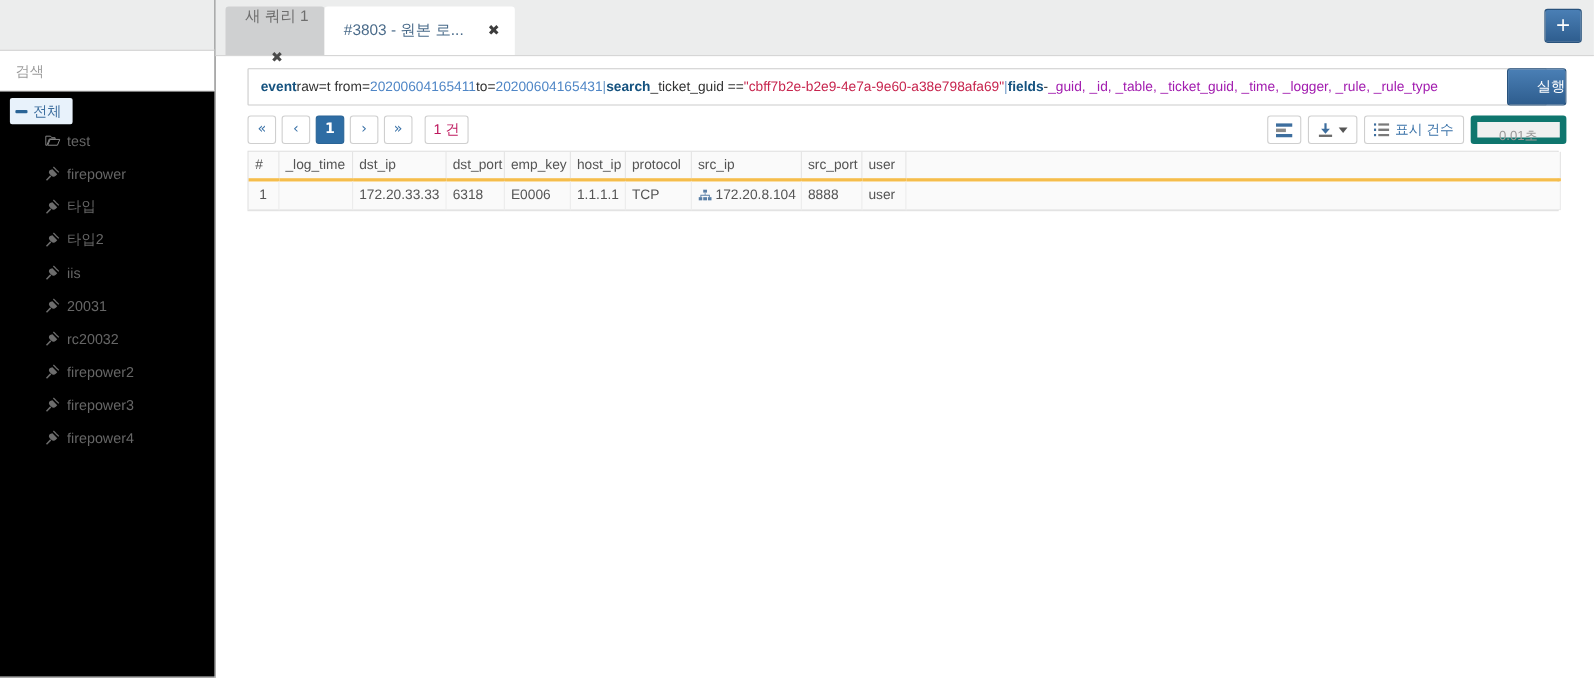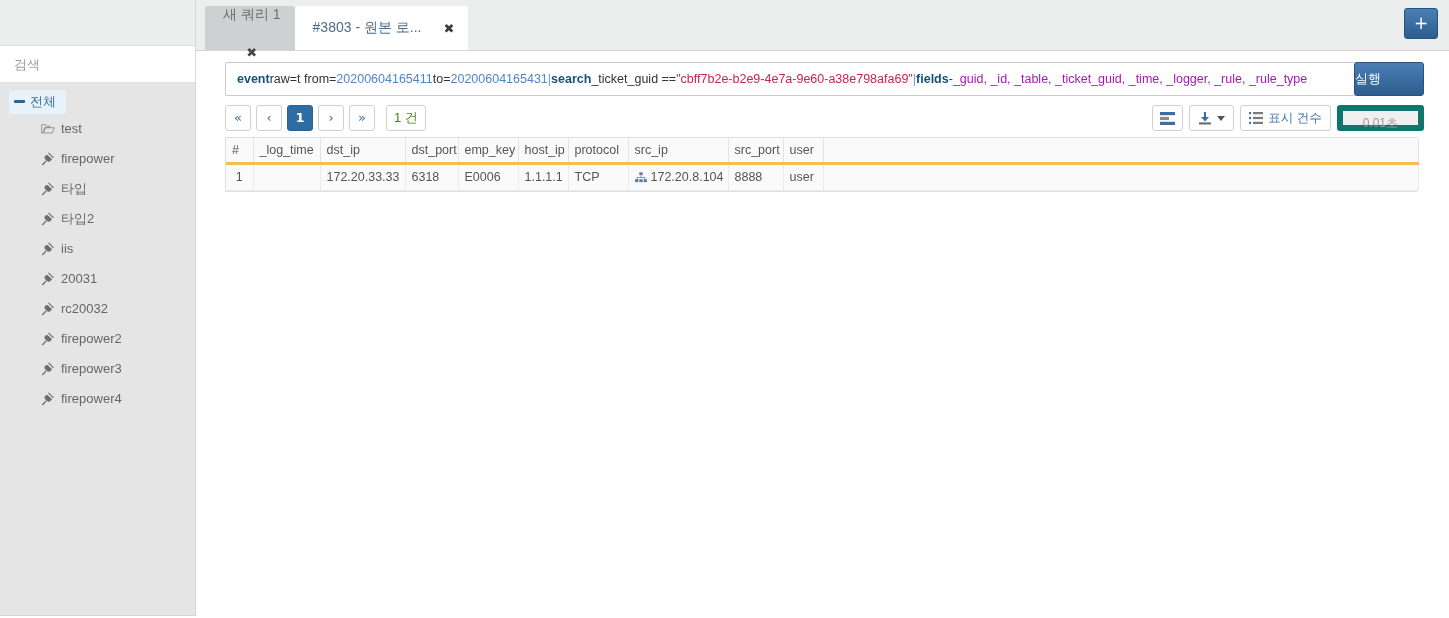--- a/index.html
+++ b/index.html
@@ -11,21 +11,21 @@
     background: #ffffff;
     font-family: "Liberation Sans", "DejaVu Sans", sans-serif;
     -webkit-font-smoothing: antialiased;
   }
   .app { position: relative; width: 1449px; height: 618px; background: #ffffff; }
 
   
   .sidebar {
     position: absolute; left: 0; top: 0;
     width: 196px; height: 616px;
-    background: #e5e5e5;
+    background: #000000;
     border-right: 1px solid #d6d6d6;
     border-bottom: 1px solid #d6d6d6;
   }
   .sidebar-head {
     height: 46px; width: 100%;
     background: #eceded;
     border-bottom: 1px solid #e0e0e0;
   }
   .sidebar-search {
     height: 37px;
@@ -104,38 +104,38 @@
     font-size: 12.5px; white-space: nowrap; cursor: text;
   }
   .q { color: #333; }
   .q-kw { color: #15527f; font-weight: bold; }
   .q-num { color: #4f86c6; }
   .q-str { color: #c7254e; }
   .q-pipe { color: #6f9bc8; }
   .q-field { color: #a21caf; }
   .run-btn {
     position: absolute; right: 0; top: 0;
-    width: 70px; height: 34px;
+    width: 54px; height: 34px;
     background: linear-gradient(#4a7fb5, #2e5d8e);
     border: 1px solid #28527c; border-radius: 3px;
-    color: #fff; font-size: 13px; line-height: 32px; text-align: left;
+    color: #fff; font-size: 13px; line-height: 32px; text-align: right;
     cursor: pointer;
   }
 
   
   .toolbar { position: absolute; left: 225px; top: 105px; width: 1199px; height: 26px; }
   .pager { display: flex; align-items: center; gap: 5px; }
   .pg {
     min-width: 26px; height: 26px; padding: 0 7px;
     border: 1px solid #cfcfcf; border-radius: 3px; background: #fff;
     color: #3a72a8; font-size: 13px; line-height: 24px; text-align: center;
     cursor: pointer; font-family: "DejaVu Sans", sans-serif;
   }
   .pg.active { background: #2e6da4; border-color: #2a6496; color: #fff; font-weight: bold; }
-  .pg.count { color: #4d7c0f; margin-left: 6px; font-family: "Liberation Sans", sans-serif; }
+  .pg.count { color: #be185d; margin-left: 6px; font-family: "Liberation Sans", sans-serif; }
 
   .tool-right {
     position: absolute; right: 0; top: 0;
     display: flex; align-items: center; gap: 6px;
   }
   .tbtn {
     height: 26px; border: 1px solid #cfcfcf; border-radius: 3px;
     background: #fff; display: flex; align-items: center; gap: 5px;
     padding: 0 8px; font-size: 12.5px; color: #3a72a8; cursor: pointer;
   }

